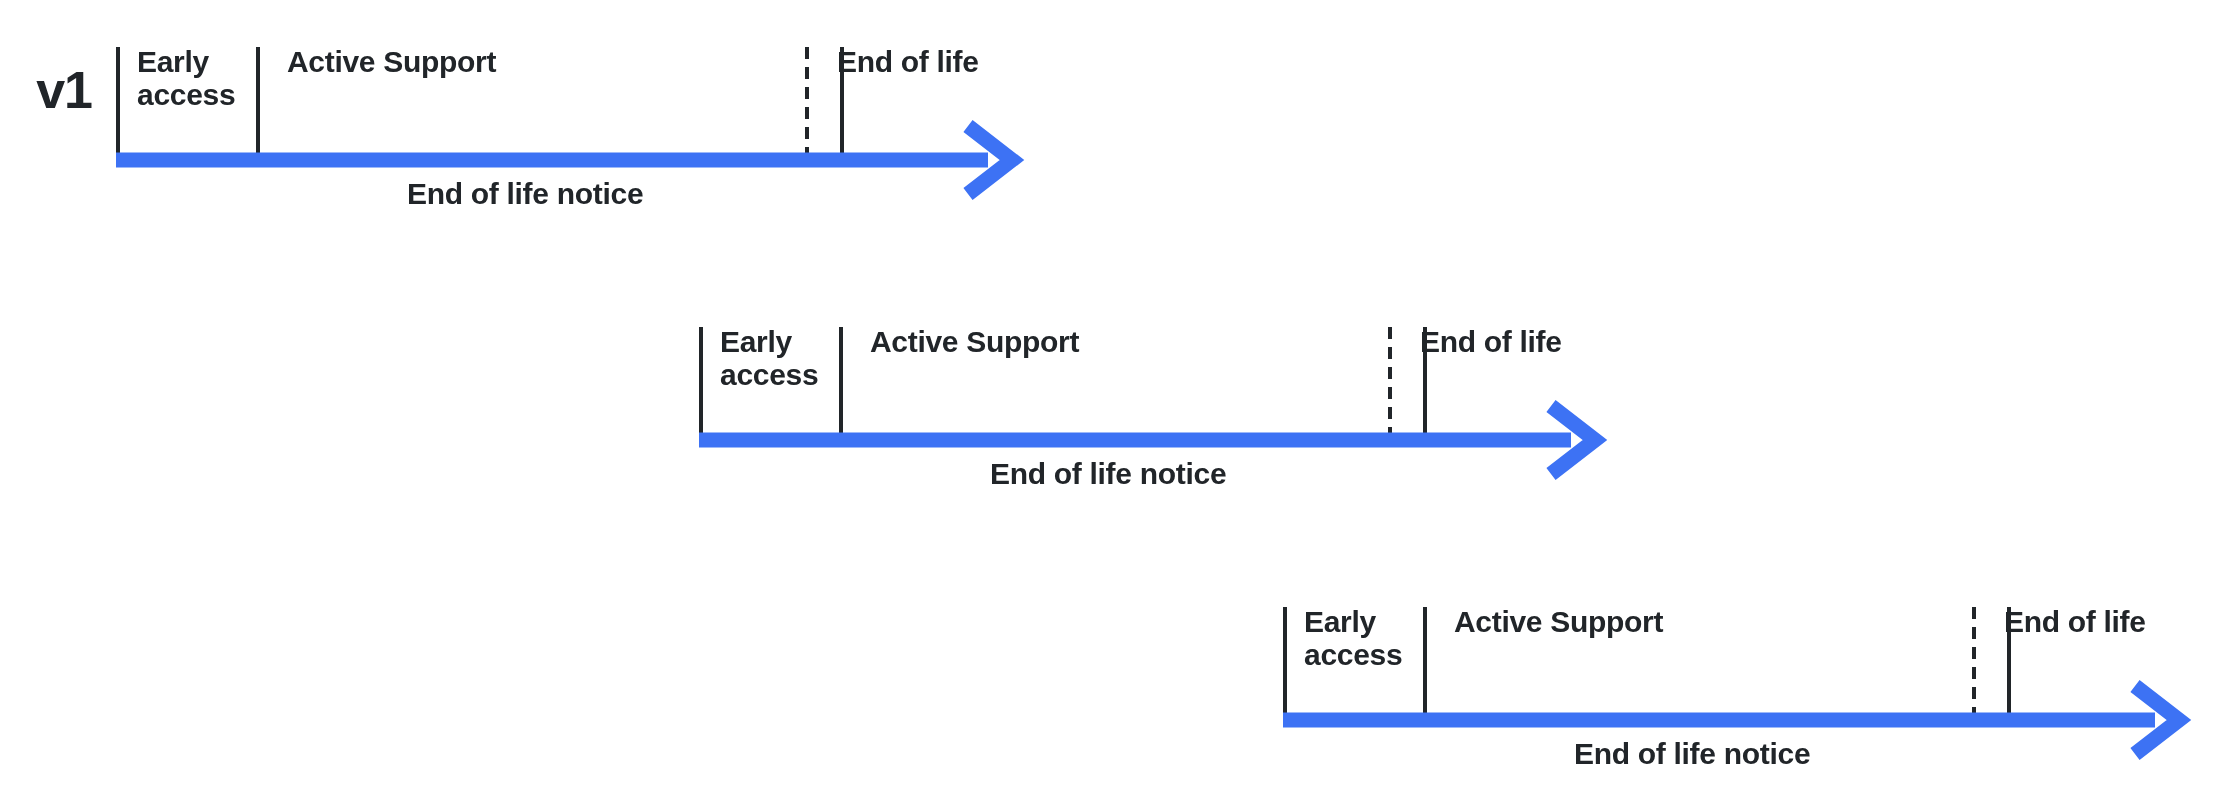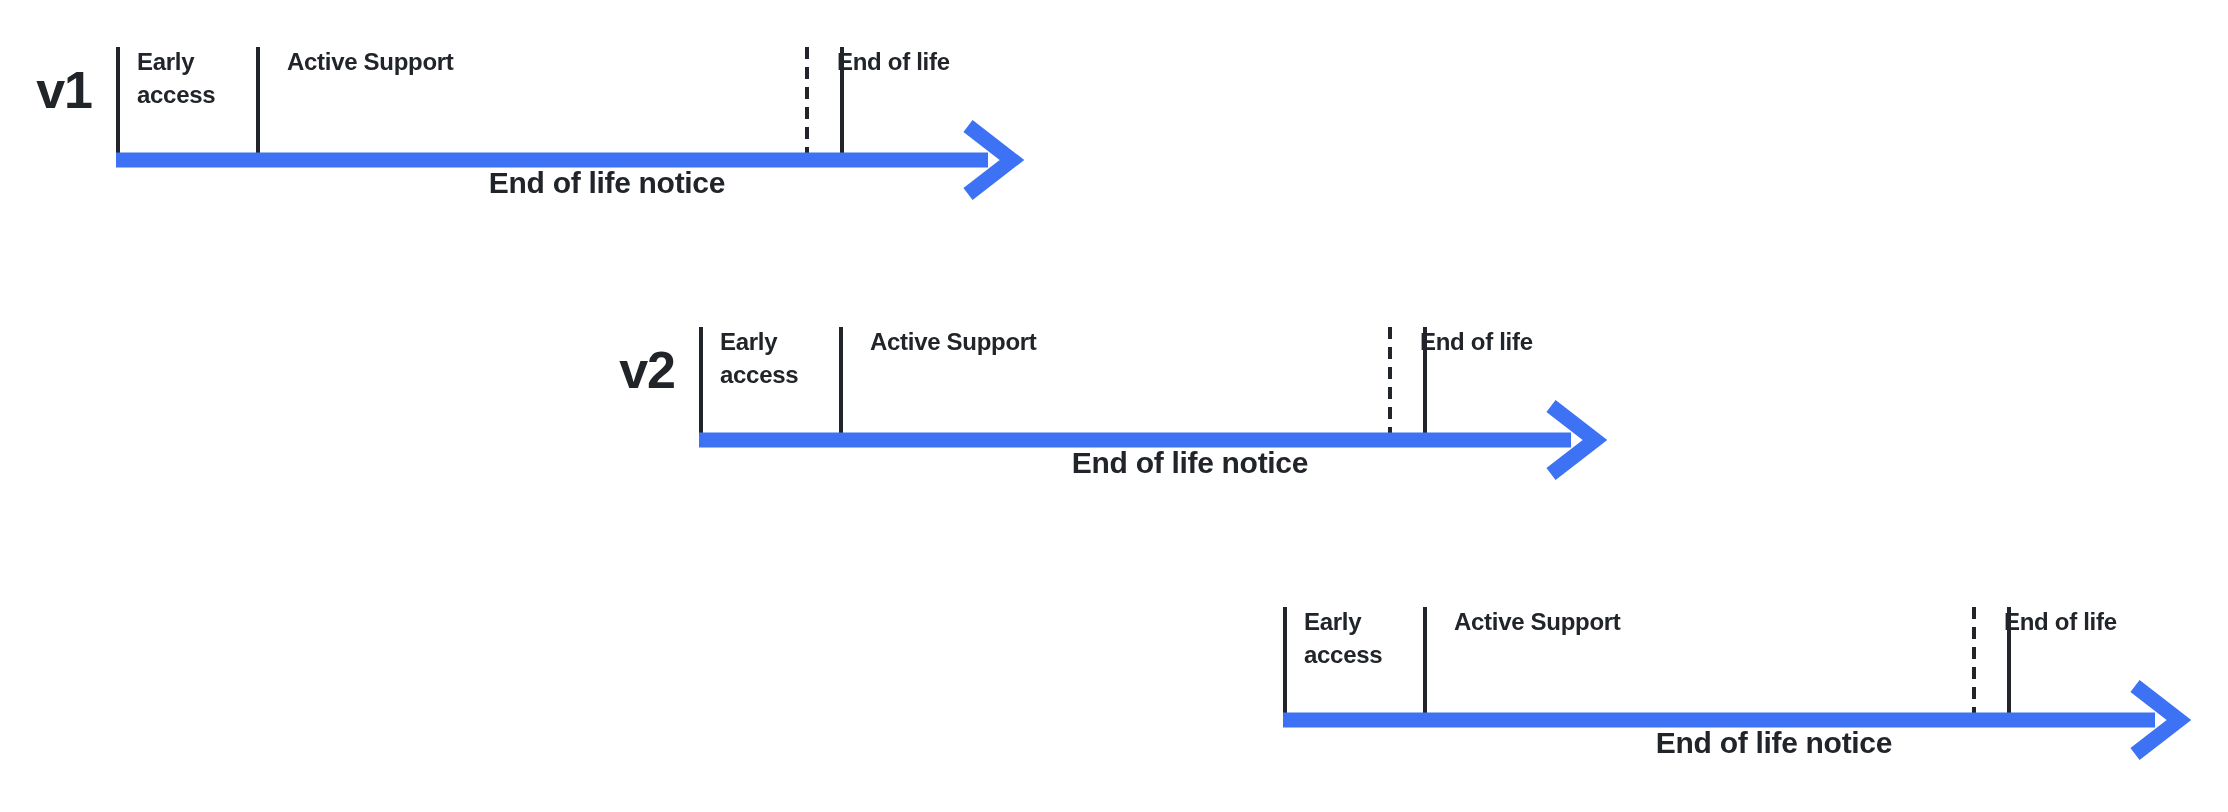--- a/index.html
+++ b/index.html
@@ -50,35 +50,35 @@
     background: repeating-linear-gradient(
       180deg,
       var(--ink) 0px, var(--ink) 12px,
       transparent 12px, transparent 20px
     );
   }
 
   .phase-label {
     position: absolute;
     top: 15px;
-    font-size: 24px;
+    font-size: 30px;
     font-weight: 700;
     line-height: 33px;
     letter-spacing: -0.3px;
   }
   .label-early  { left: 179px; width: 122px; }
   .label-active { left: 329px; width: 500px; }
   .label-eol    { left: 879px; width: 210px; }
 
   .label-notice {
     position: absolute;
-    top: 136px;
+    top: 147px;
     left: 449px;
     width: 400px;
-    text-align: center;
+    text-align: left;
     font-size: 30px;
     font-weight: 700;
     line-height: 33px;
     letter-spacing: -0.3px;
   }
 
   .arrow {
     position: absolute;
     left: 158px;
     top: 85px;
@@ -108,21 +108,20 @@
     <div class="phase-label label-active">Active Support</div>
     <div class="phase-label label-eol">End of life</div>
     <svg class="arrow" viewBox="0 0 912 90" xmlns="http://www.w3.org/2000/svg">
       <line class="shaft" x1="0" y1="45" x2="872" y2="45"></line>
       <polyline class="head" points="852,11 896,45 852,79"></polyline>
     </svg>
     <div class="label-notice">End of life notice</div>
   </div>
 
   <div class="row row-2">
-    <div class="version">v2</div>
     <div class="tick tick-start"></div>
     <div class="tick tick-active"></div>
     <div class="dashed-line"></div>
     <div class="tick tick-eol"></div>
     <div class="phase-label label-early">Early access</div>
     <div class="phase-label label-active">Active Support</div>
     <div class="phase-label label-eol">End of life</div>
     <svg class="arrow" viewBox="0 0 912 90" xmlns="http://www.w3.org/2000/svg">
       <line class="shaft" x1="0" y1="45" x2="872" y2="45"></line>
       <polyline class="head" points="852,11 896,45 852,79"></polyline>

